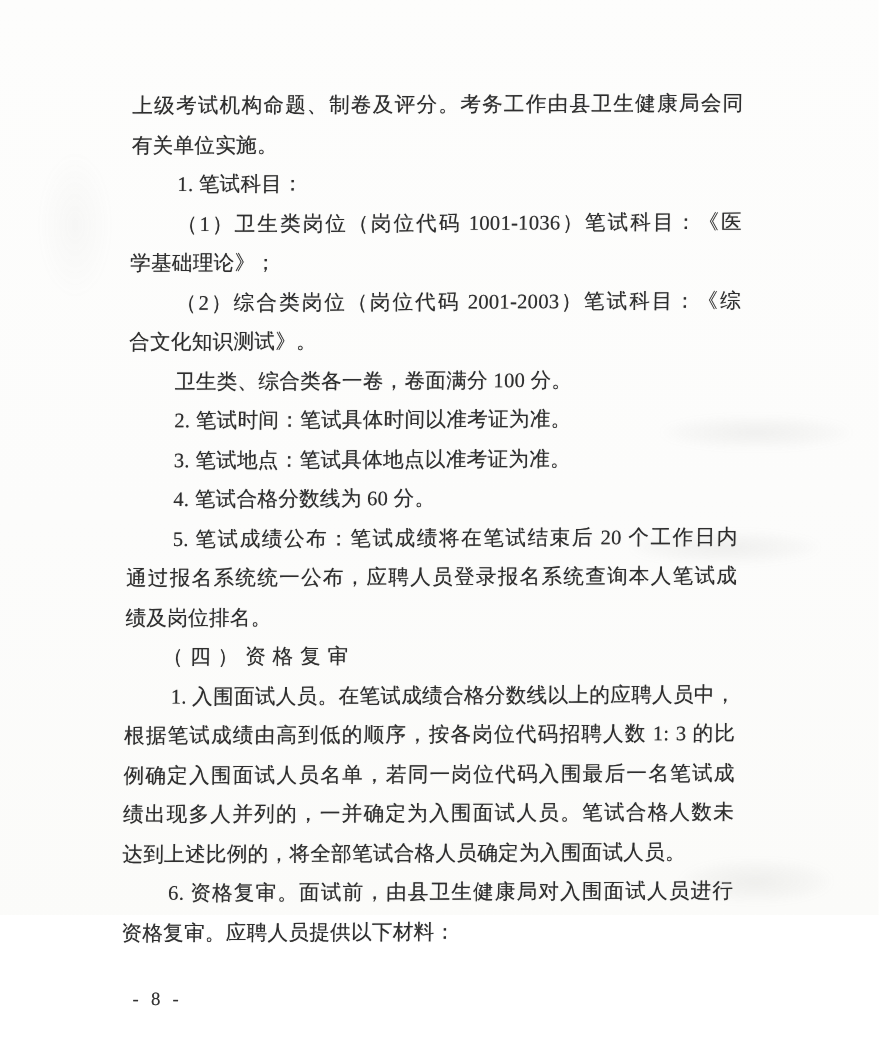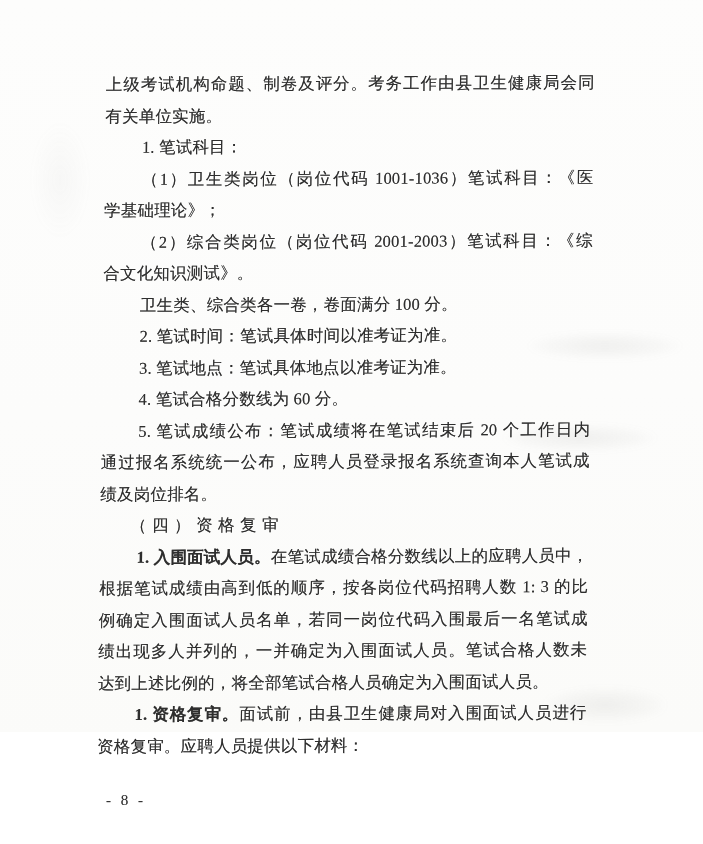--- a/index.html
+++ b/index.html
@@ -41,21 +41,21 @@
   .ln {
     font-size: 16.5px;
     line-height: 31.5px;
     white-space: pre-wrap;
     letter-spacing: 0.2px;
     text-shadow: 0 0 0.6px rgba(40,40,40,0.55);
   }
   .ind2 { padding-left: 37px; }     
   .indk { padding-left: 30px; }     
   .j { text-align: justify; text-align-last: justify; }
-  .bold { font-weight: bold; }
+  .bold { font-weight: normal; }
   .kai { letter-spacing: 5.5px; }   
 
   .page-number {
     position: absolute;
     left: 106px;
     top: 792px;
     font-family: "Liberation Serif", "DejaVu Serif", serif;
     font-size: 15px;
     letter-spacing: 3px;
     color: #333333;
@@ -86,19 +86,19 @@
     <div class="ln ind2">4. 笔试合格分数线为 60 分。</div>
     <div class="ln ind2 j">5. 笔试成绩公布：笔试成绩将在笔试结束后 20 个工作日内</div>
     <div class="ln j">通过报名系统统一公布，应聘人员登录报名系统查询本人笔试成</div>
     <div class="ln">绩及岗位排名。</div>
     <div class="ln indk kai">（四）资格复审</div>
     <div class="ln ind2 j"><span class="bold">1. 入围面试人员。</span><span>在笔试成绩合格分数线以上的应聘人员中，</span></div>
     <div class="ln j">根据笔试成绩由高到低的顺序，按各岗位代码招聘人数 1: 3 的比</div>
     <div class="ln j">例确定入围面试人员名单，若同一岗位代码入围最后一名笔试成</div>
     <div class="ln j">绩出现多人并列的，一并确定为入围面试人员。笔试合格人数未</div>
     <div class="ln">达到上述比例的，将全部笔试合格人员确定为入围面试人员。</div>
-    <div class="ln ind2 j"><span class="bold">1. 资格复审。</span><span>面试前，由县卫生健康局对入围面试人员进行</span></div>
+    <div class="ln ind2 j"><span class="bold">6. 资格复审。</span><span>面试前，由县卫生健康局对入围面试人员进行</span></div>
     <div class="ln">资格复审。应聘人员提供以下材料：</div>
   </div>
 
   <div class="page-number">- 8 -</div>
 
 </div>
 
 </body></html>

